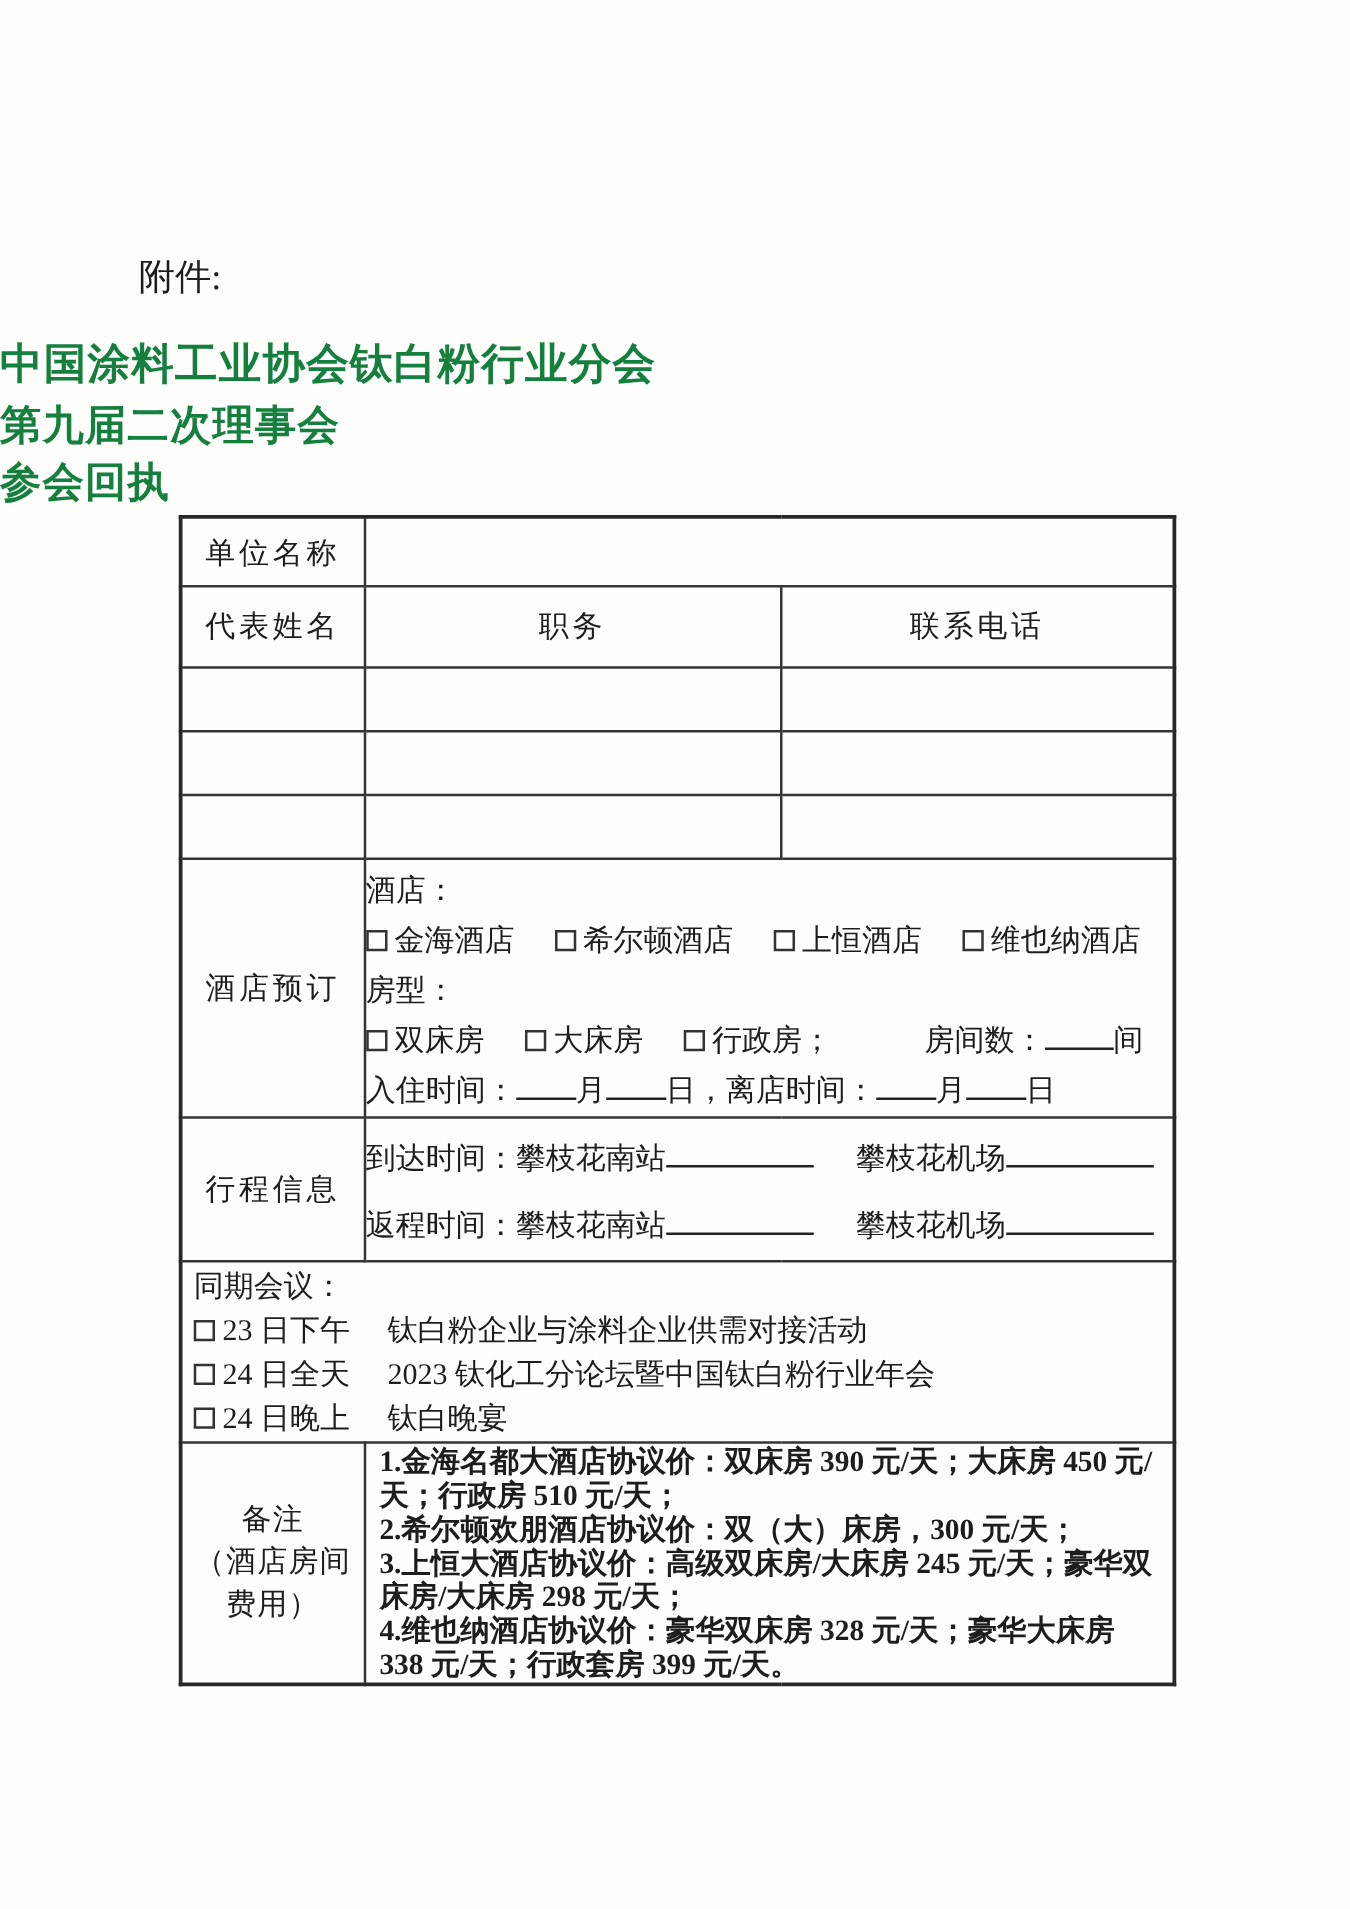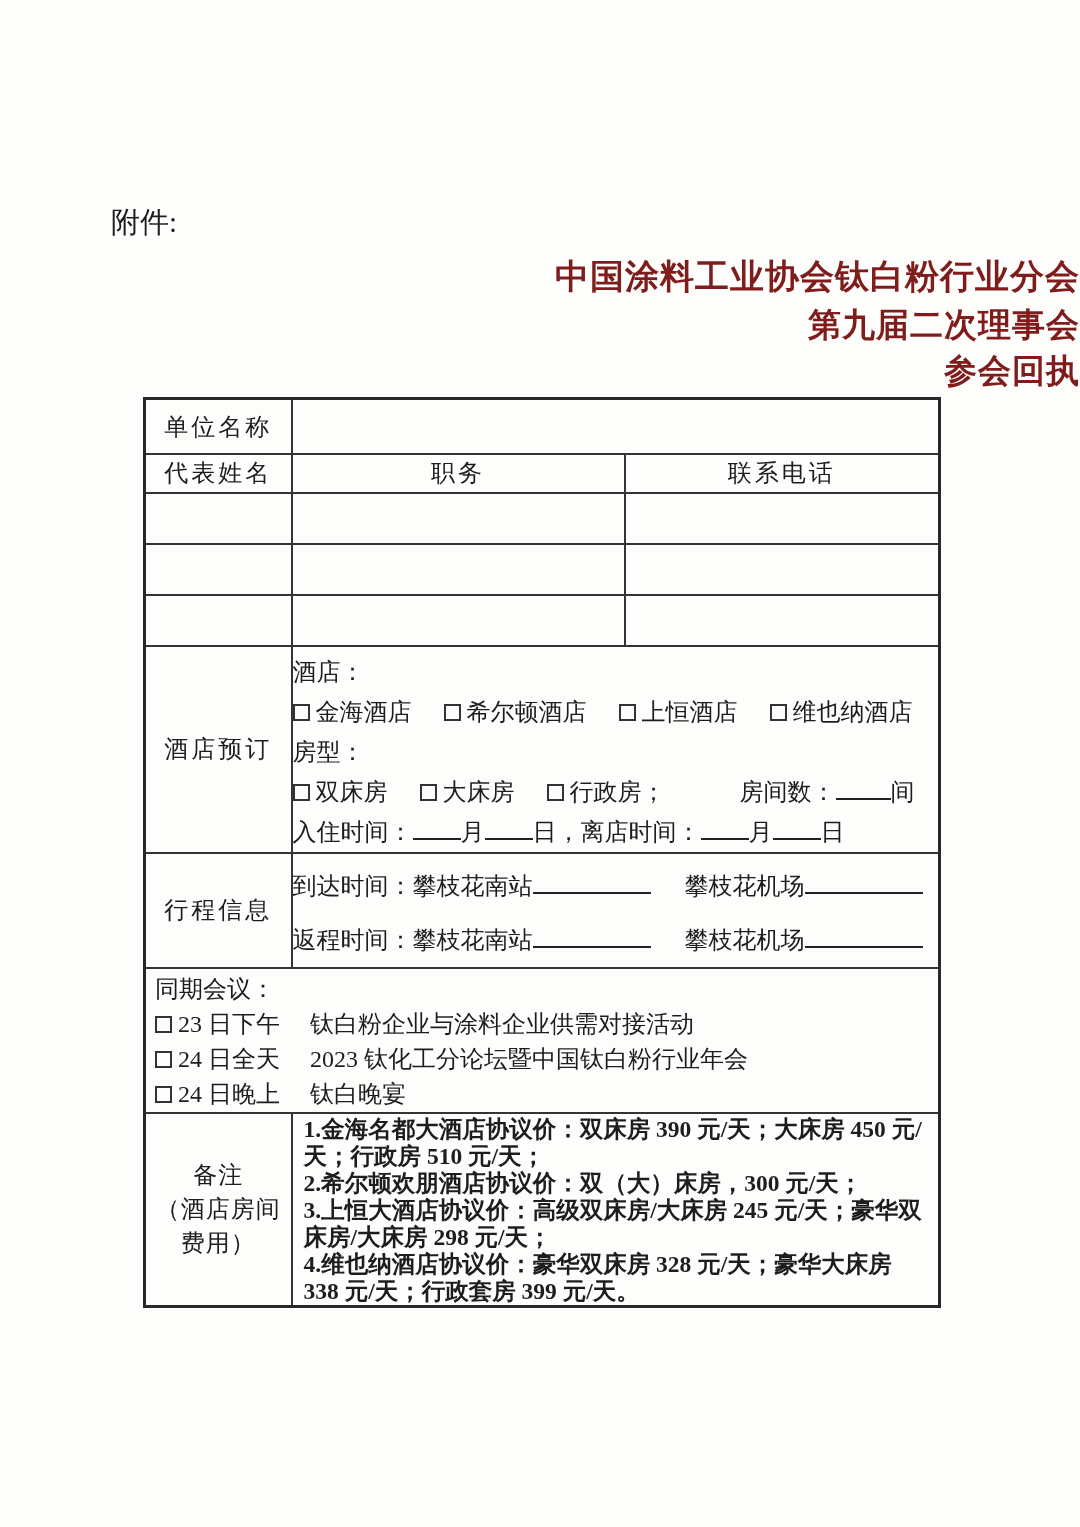--- a/index.html
+++ b/index.html
@@ -6,34 +6,34 @@
   html,body { background:#ffffff; }
   body {
     width:1080px; height:1527px; overflow:hidden;
     font-family:"Liberation Serif","DejaVu Serif",serif;
     color:#1d1d1d;
   }
   .page { width:1080px; height:1527px; background:#fdfdfc; position:relative; }
 
   .attachment { padding-top:206px; margin-left:111px; font-size:29px; line-height:1.15; }
 
-  .titles { margin-top:12px; text-align:right; font-weight:bold;
-            font-family:"Liberation Sans","DejaVu Sans",sans-serif; color:#7f1d1d; }
+  .titles { margin-top:27px; text-align:left; font-weight:bold;
+            font-family:"Liberation Sans","DejaVu Sans",sans-serif; color:#15803d; }
   .t1 { font-size:34px; line-height:50px; letter-spacing:1px; }
   .t2 { font-size:33px; line-height:47px; letter-spacing:1px; }
   .t3 { font-size:33px; line-height:45px; letter-spacing:1px; }
 
   table.form { border-collapse:collapse; table-layout:fixed;
                margin:4px 0 0 143px; width:795px;
                border:3px solid #282828; }
   col.c1 { width:147px; } col.c2 { width:333px; } col.c3 { width:315px; }
   td { border:2px solid #343434; font-size:24px; vertical-align:middle; }
   td.lbl { text-align:center; letter-spacing:3px; }
   tr.r-unit    { height:55px; }
-  tr.r-head    { height:39px; }
+  tr.r-head    { height:65px; }
   tr.r-empty   { height:51px; }
   tr.r-hotel   { height:207px; }
   tr.r-itin    { height:110px; }
   tr.r-meet    { height:140px; }
   tr.r-remarks { height:190px; }
 
   td.content { padding:5px 8px 0 0; vertical-align:top; }
   .hline { line-height:40px; white-space:nowrap; }
   .iline { line-height:54px; white-space:nowrap; }
 

